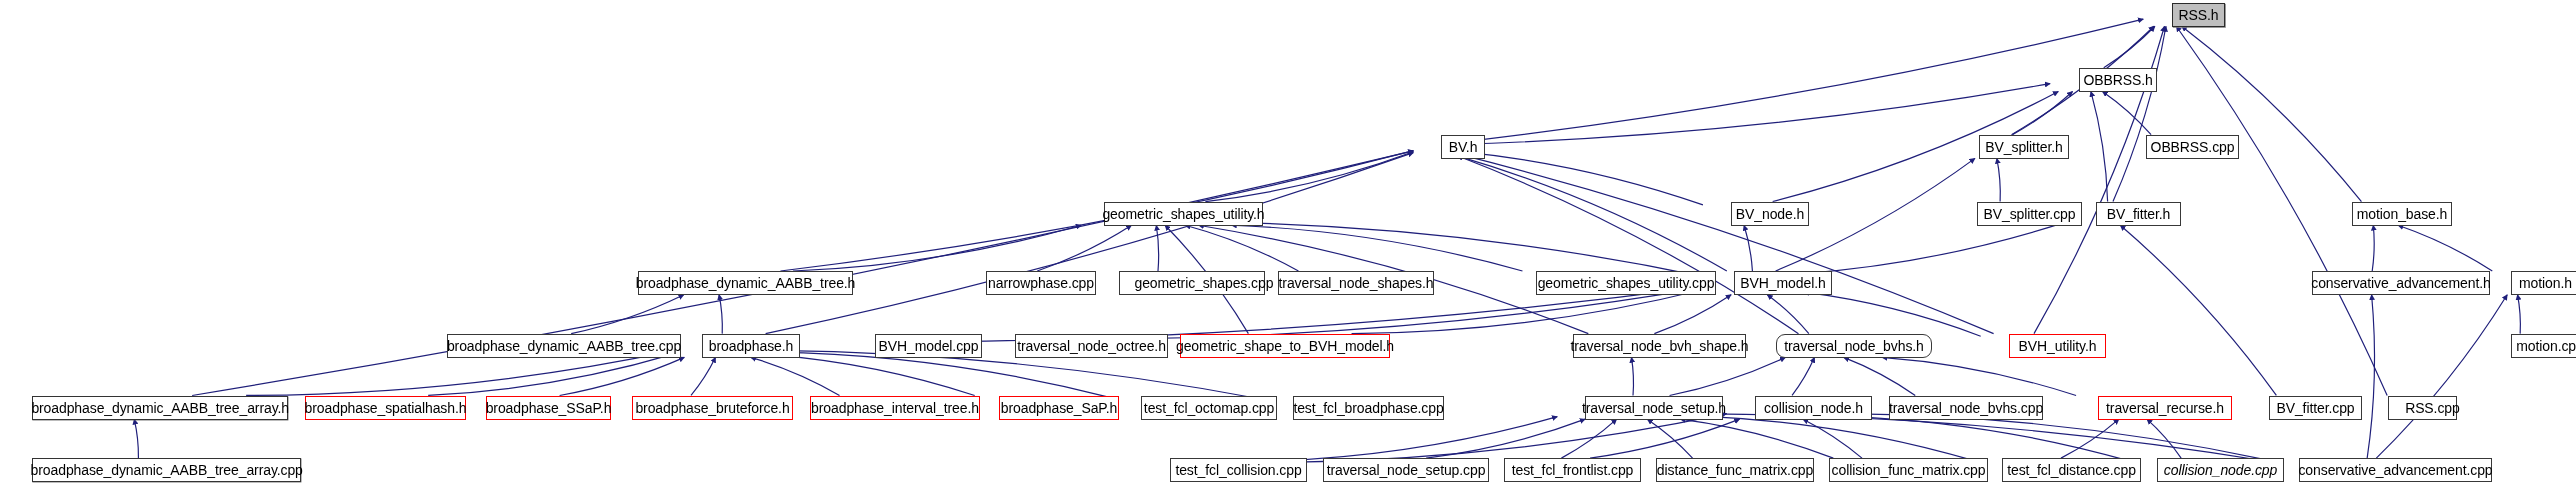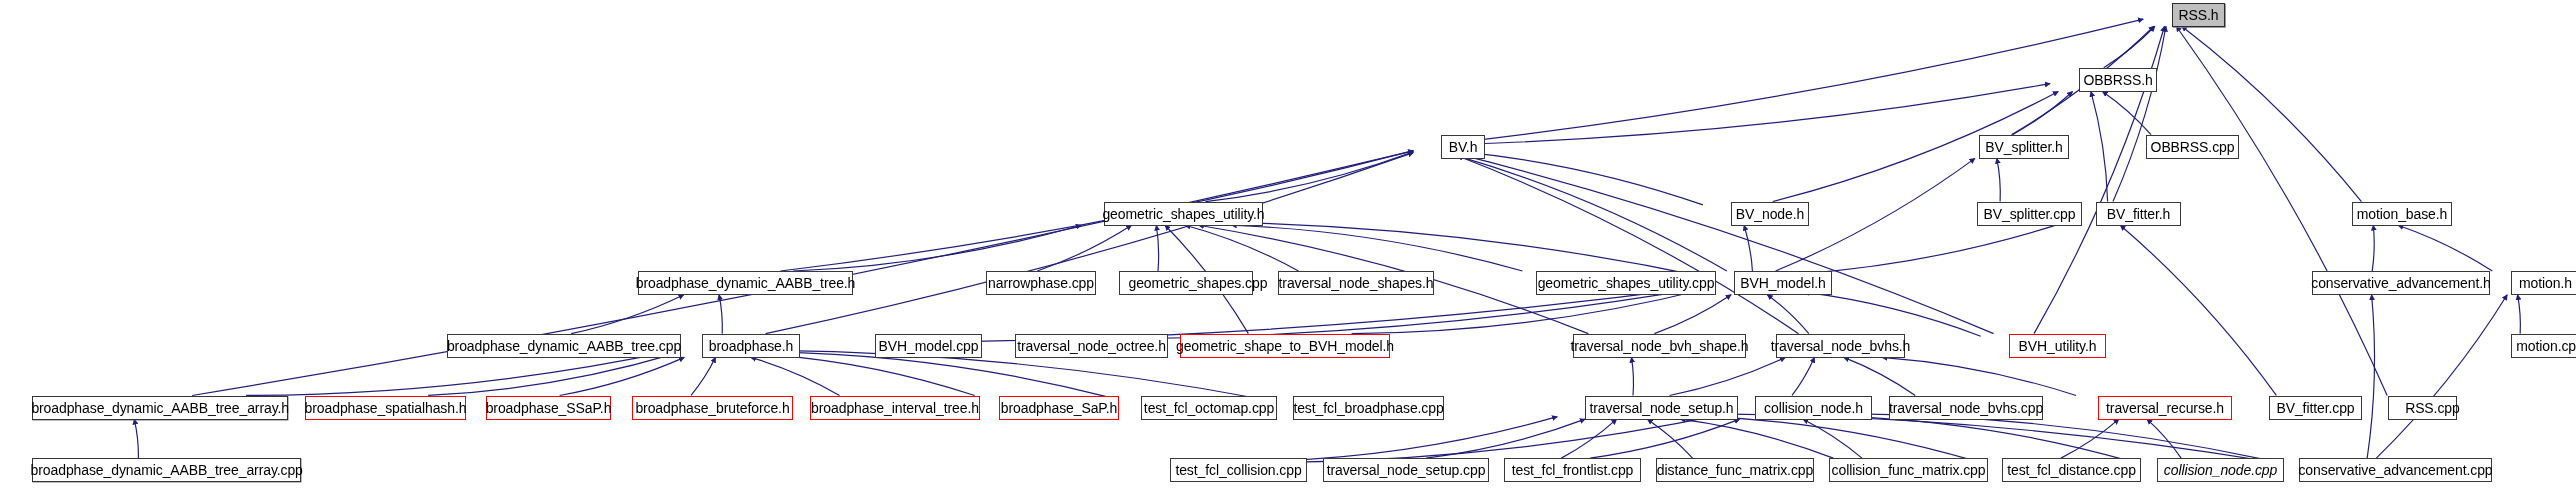--- a/index.html
+++ b/index.html
@@ -169,21 +169,21 @@
     </div>
     <div class="node" style="left: 2324px; top: 202px; width: 100px;">
       <span>motion_base.h</span>
     </div>
     <div class="node" style="left: 610px; top: 271px; width: 215px;">
       <span>broadphase_dynamic_AABB_tree.h</span>
     </div>
     <div class="node" style="left: 958px; top: 271px; width: 110px;">
       <span>narrowphase.cpp</span>
     </div>
-    <div class="node" style="left: 1091px; top: 271px; width: 134px; padding-left: 28px;">
+    <div class="node" style="left: 1091px; top: 271px; width: 146px; padding-left: 28px;">
       <span>geometric_shapes.cpp</span>
     </div>
     <div class="node" style="left: 1250px; top: 271px; width: 156px;">
       <span>traversal_node_shapes.h</span>
     </div>
     <div class="node" style="left: 1508px; top: 271px; width: 180px;">
       <span>geometric_shapes_utility.cpp</span>
     </div>
     <div class="node" style="left: 1706px; top: 271px; width: 98px;">
       <span>BVH_model.h</span>
@@ -208,21 +208,21 @@
     </div>
     <div class="node" style="left: 987px; top: 334px; width: 153px;">
       <span>traversal_node_octree.h</span>
     </div>
     <div class="node red" style="left: 1152px; top: 334px; width: 210px;">
       <span>geometric_shape_to_BVH_model.h</span>
     </div>
     <div class="node" style="left: 1545px; top: 334px; width: 173px;">
       <span>traversal_node_bvh_shape.h</span>
     </div>
-    <div class="node" style="left: 1748px; top: 334px; width: 129px;">
+    <div class="node" style="left: 1748px; top: 334px; width: 156px; border-radius: 9px;">
       <span>traversal_node_bvhs.h</span>
     </div>
     <div class="node red" style="left: 1981px; top: 334px; width: 97px;">
       <span>BVH_utility.h</span>
     </div>
     <div class="node thick" style="left: 4.2px; top: 396px; width: 256px;">
       <span>broadphase_dynamic_AABB_tree_array.h</span>
     </div>
     <div class="node red" style="left: 277px; top: 396px; width: 161px;">
       <span>broadphase_spatialhash.h</span>
@@ -238,21 +238,21 @@
     </div>
     <div class="node red" style="left: 971px; top: 396px; width: 120px;">
       <span>broadphase_SaP.h</span>
     </div>
     <div class="node" style="left: 1113px; top: 396px; width: 136px;">
       <span>test_fcl_octomap.cpp</span>
     </div>
     <div class="node" style="left: 1265px; top: 396px; width: 151px;">
       <span>test_fcl_broadphase.cpp</span>
     </div>
-    <div class="node" style="left: 1557px; top: 396px; width: 153px;">
+    <div class="node" style="left: 1557px; top: 396px; width: 138px;">
       <span>traversal_node_setup.h</span>
     </div>
     <div class="node" style="left: 1727px; top: 396px; width: 117px;">
       <span>collision_node.h</span>
     </div>
     <div class="node" style="left: 1861px; top: 396px; width: 154px;">
       <span>traversal_node_bvhs.cpp</span>
     </div>
     <div class="node red" style="left: 2070px; top: 396px; width: 134px;">
       <span>traversal_recurse.h</span>

